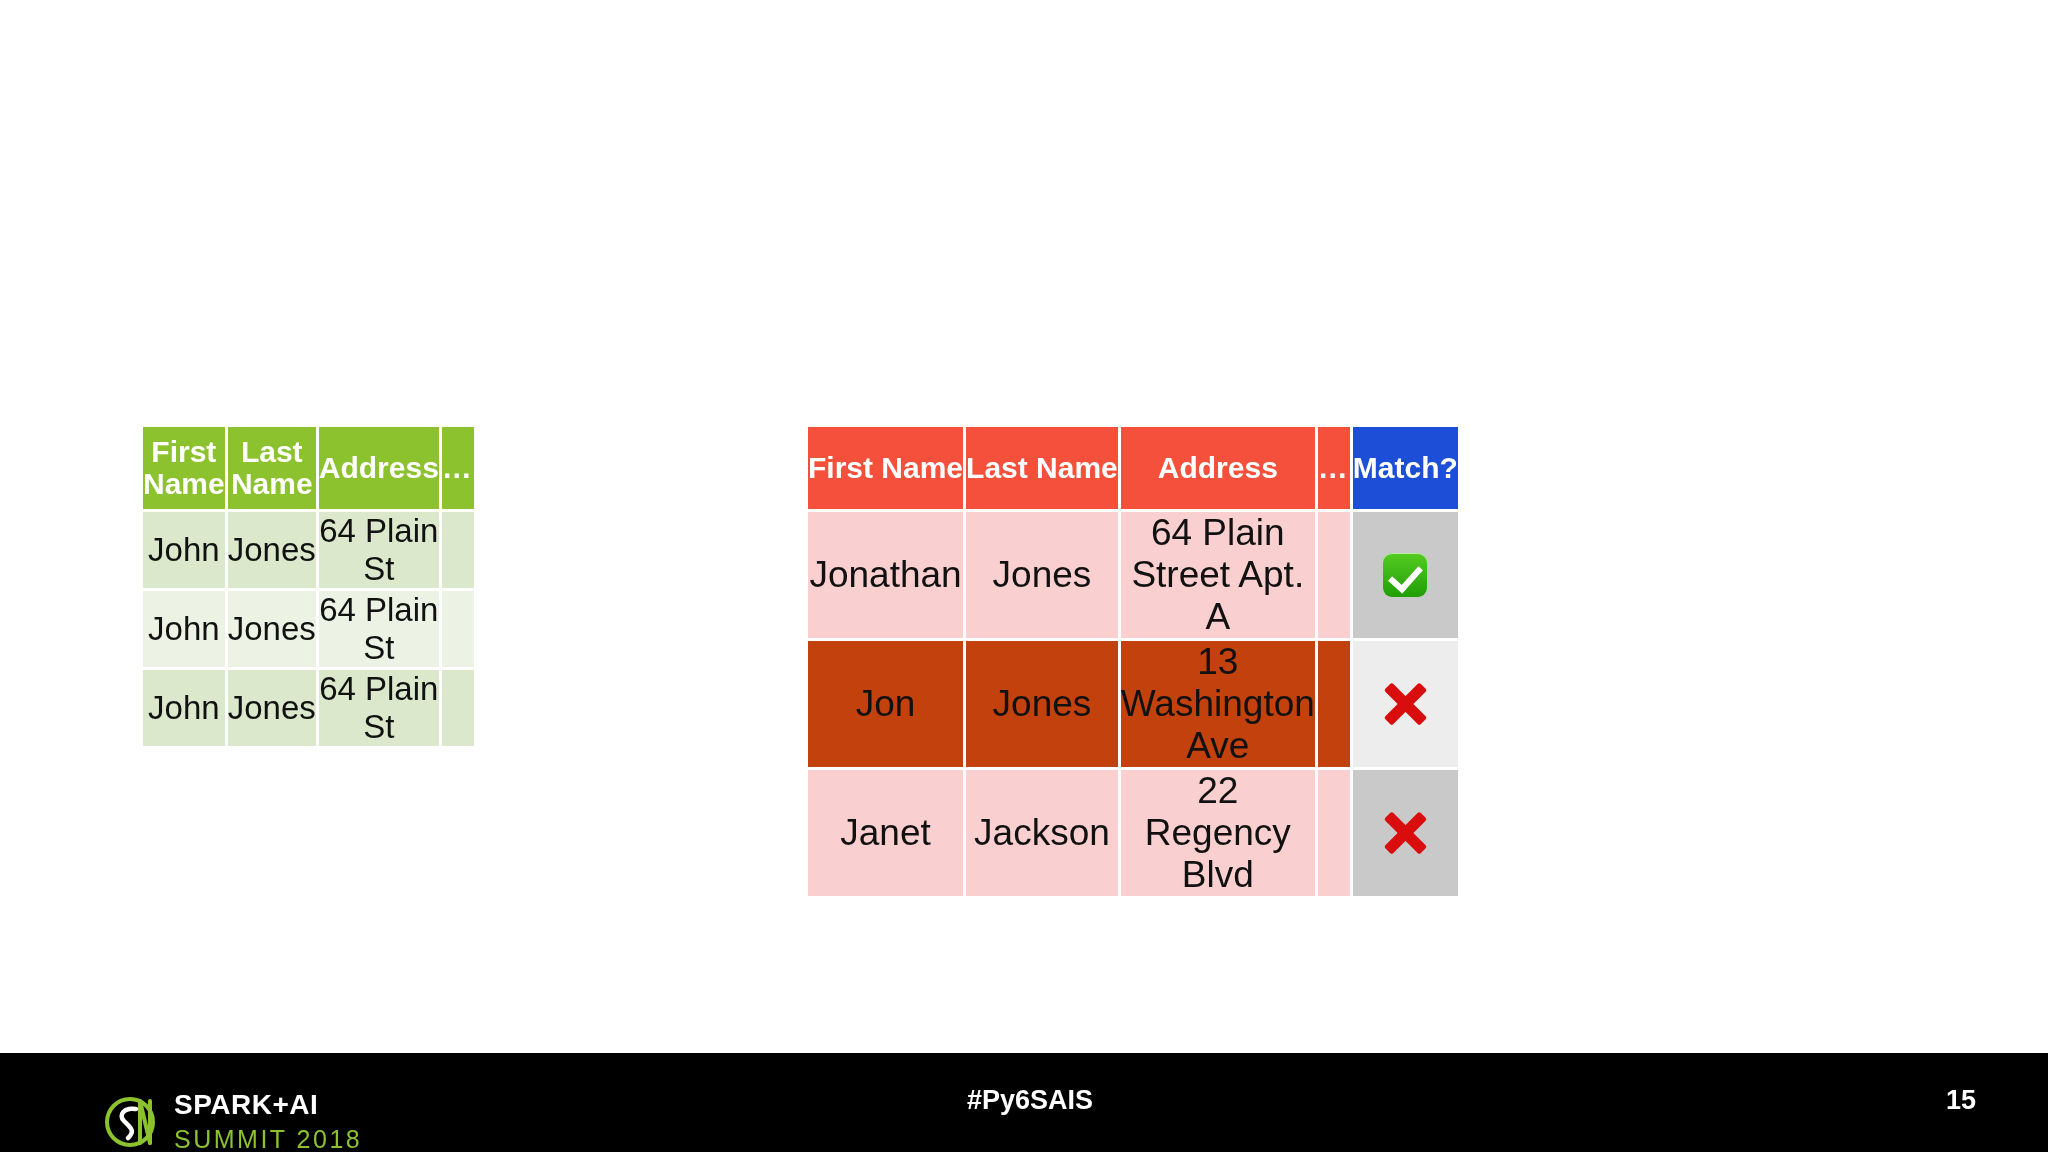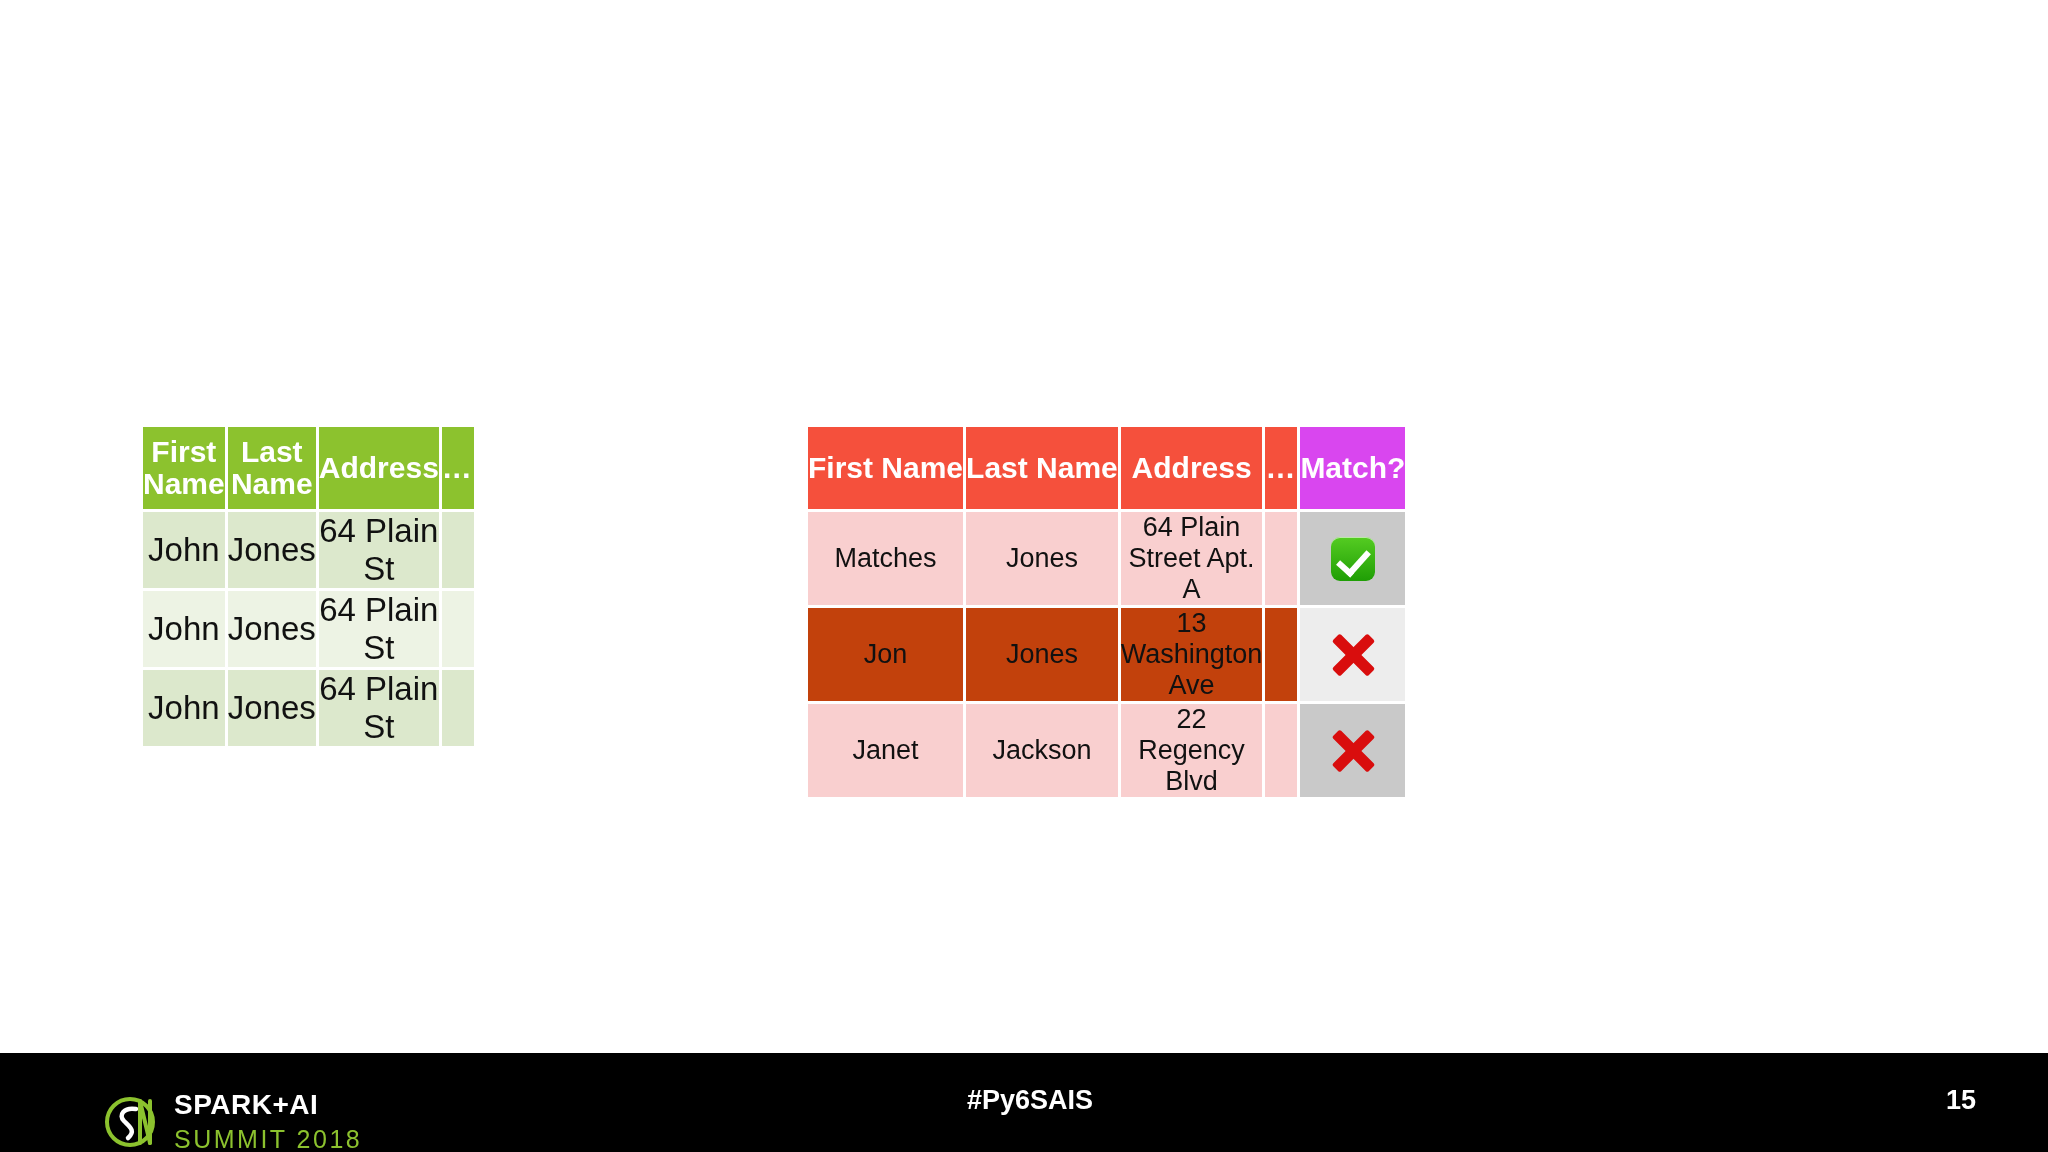--- a/index.html
+++ b/index.html
@@ -36,23 +36,23 @@
   .tbl-green tr.r-odd td{background:#DCE8CC;}
   .tbl-green tr.r-even td{background:#EDF3E4;}
 
   
   .tbl-red{position:absolute;left:665px;top:0px;}
   .tbl-red th{
     background:#F5503C;color:#ffffff;font-weight:bold;font-size:30px;
     text-align:center;vertical-align:middle;padding:0;height:82px;
     white-space:nowrap;line-height:1.08;
   }
-  .tbl-red th.th-match{background:#d946ef;}
+  .tbl-red th.th-match{background:#1d4ed8;}
   .tbl-red td{
-    color:#111111;font-size:27px;text-align:center;vertical-align:middle;
+    color:#111111;font-size:37px;text-align:center;vertical-align:middle;
     padding:0;height:64px;
   }
   .tbl-red tr.r-odd td{background:#F9CFCF;}
   .tbl-red tr.r-even td{background:#c2410c;}
   .tbl-red tr.r-odd td.c-match{background:#C9C9C9;}
   .tbl-red tr.r-even td.c-match{background:#EDEDED;}
 
   
   .g-c0{width:104px;} .g-c1{width:110px;} .g-c2{width:212px;} .g-c3{width:78px;}
   
@@ -162,21 +162,21 @@
         <tr>
           <th>First Name</th>
           <th>Last Name</th>
           <th>Address</th>
           <th class="ellipsis">…</th>
           <th class="th-match">Match?</th>
         </tr>
       </thead>
       <tbody>
         <tr class="r-odd">
-          <td>Matches</td>
+          <td>Jonathan</td>
           <td>Jones</td>
           <td>64 Plain Street Apt. A</td>
           <td></td>
           <td class="c-match">
             <span class="mark-wrap">
               <span class="chk"></span>
             </span>
           </td>
         </tr>
         <tr class="r-even">

